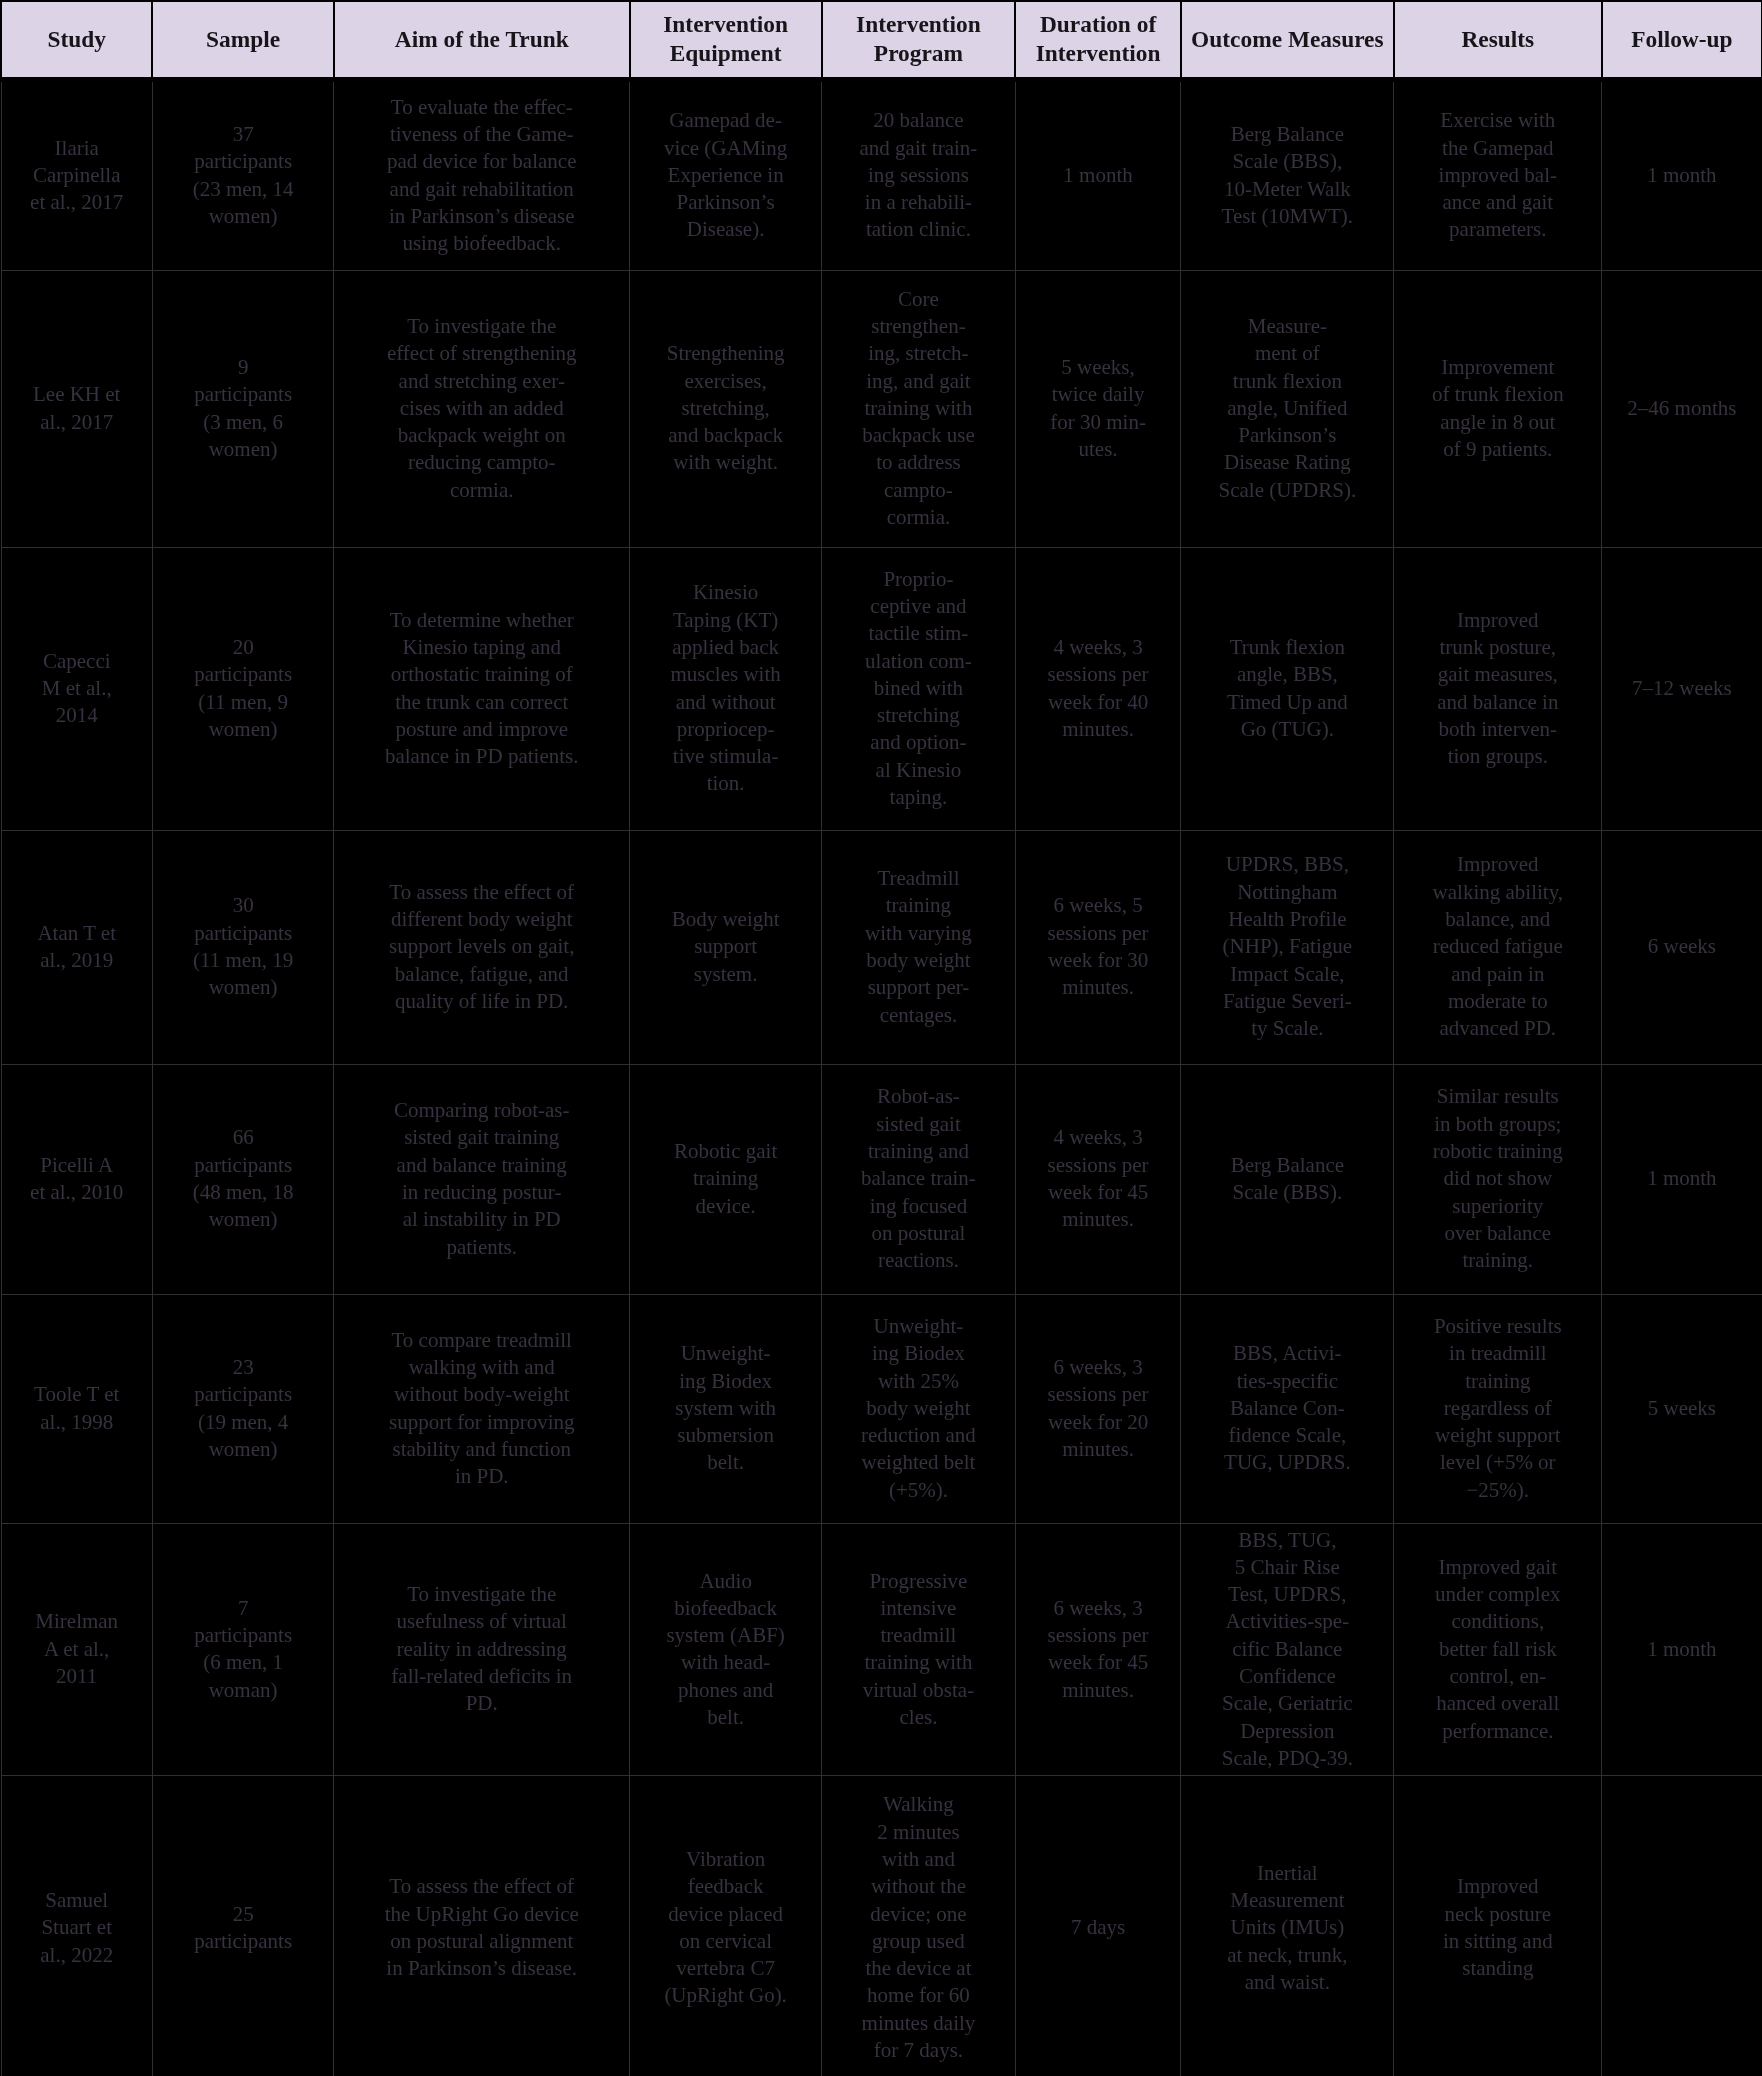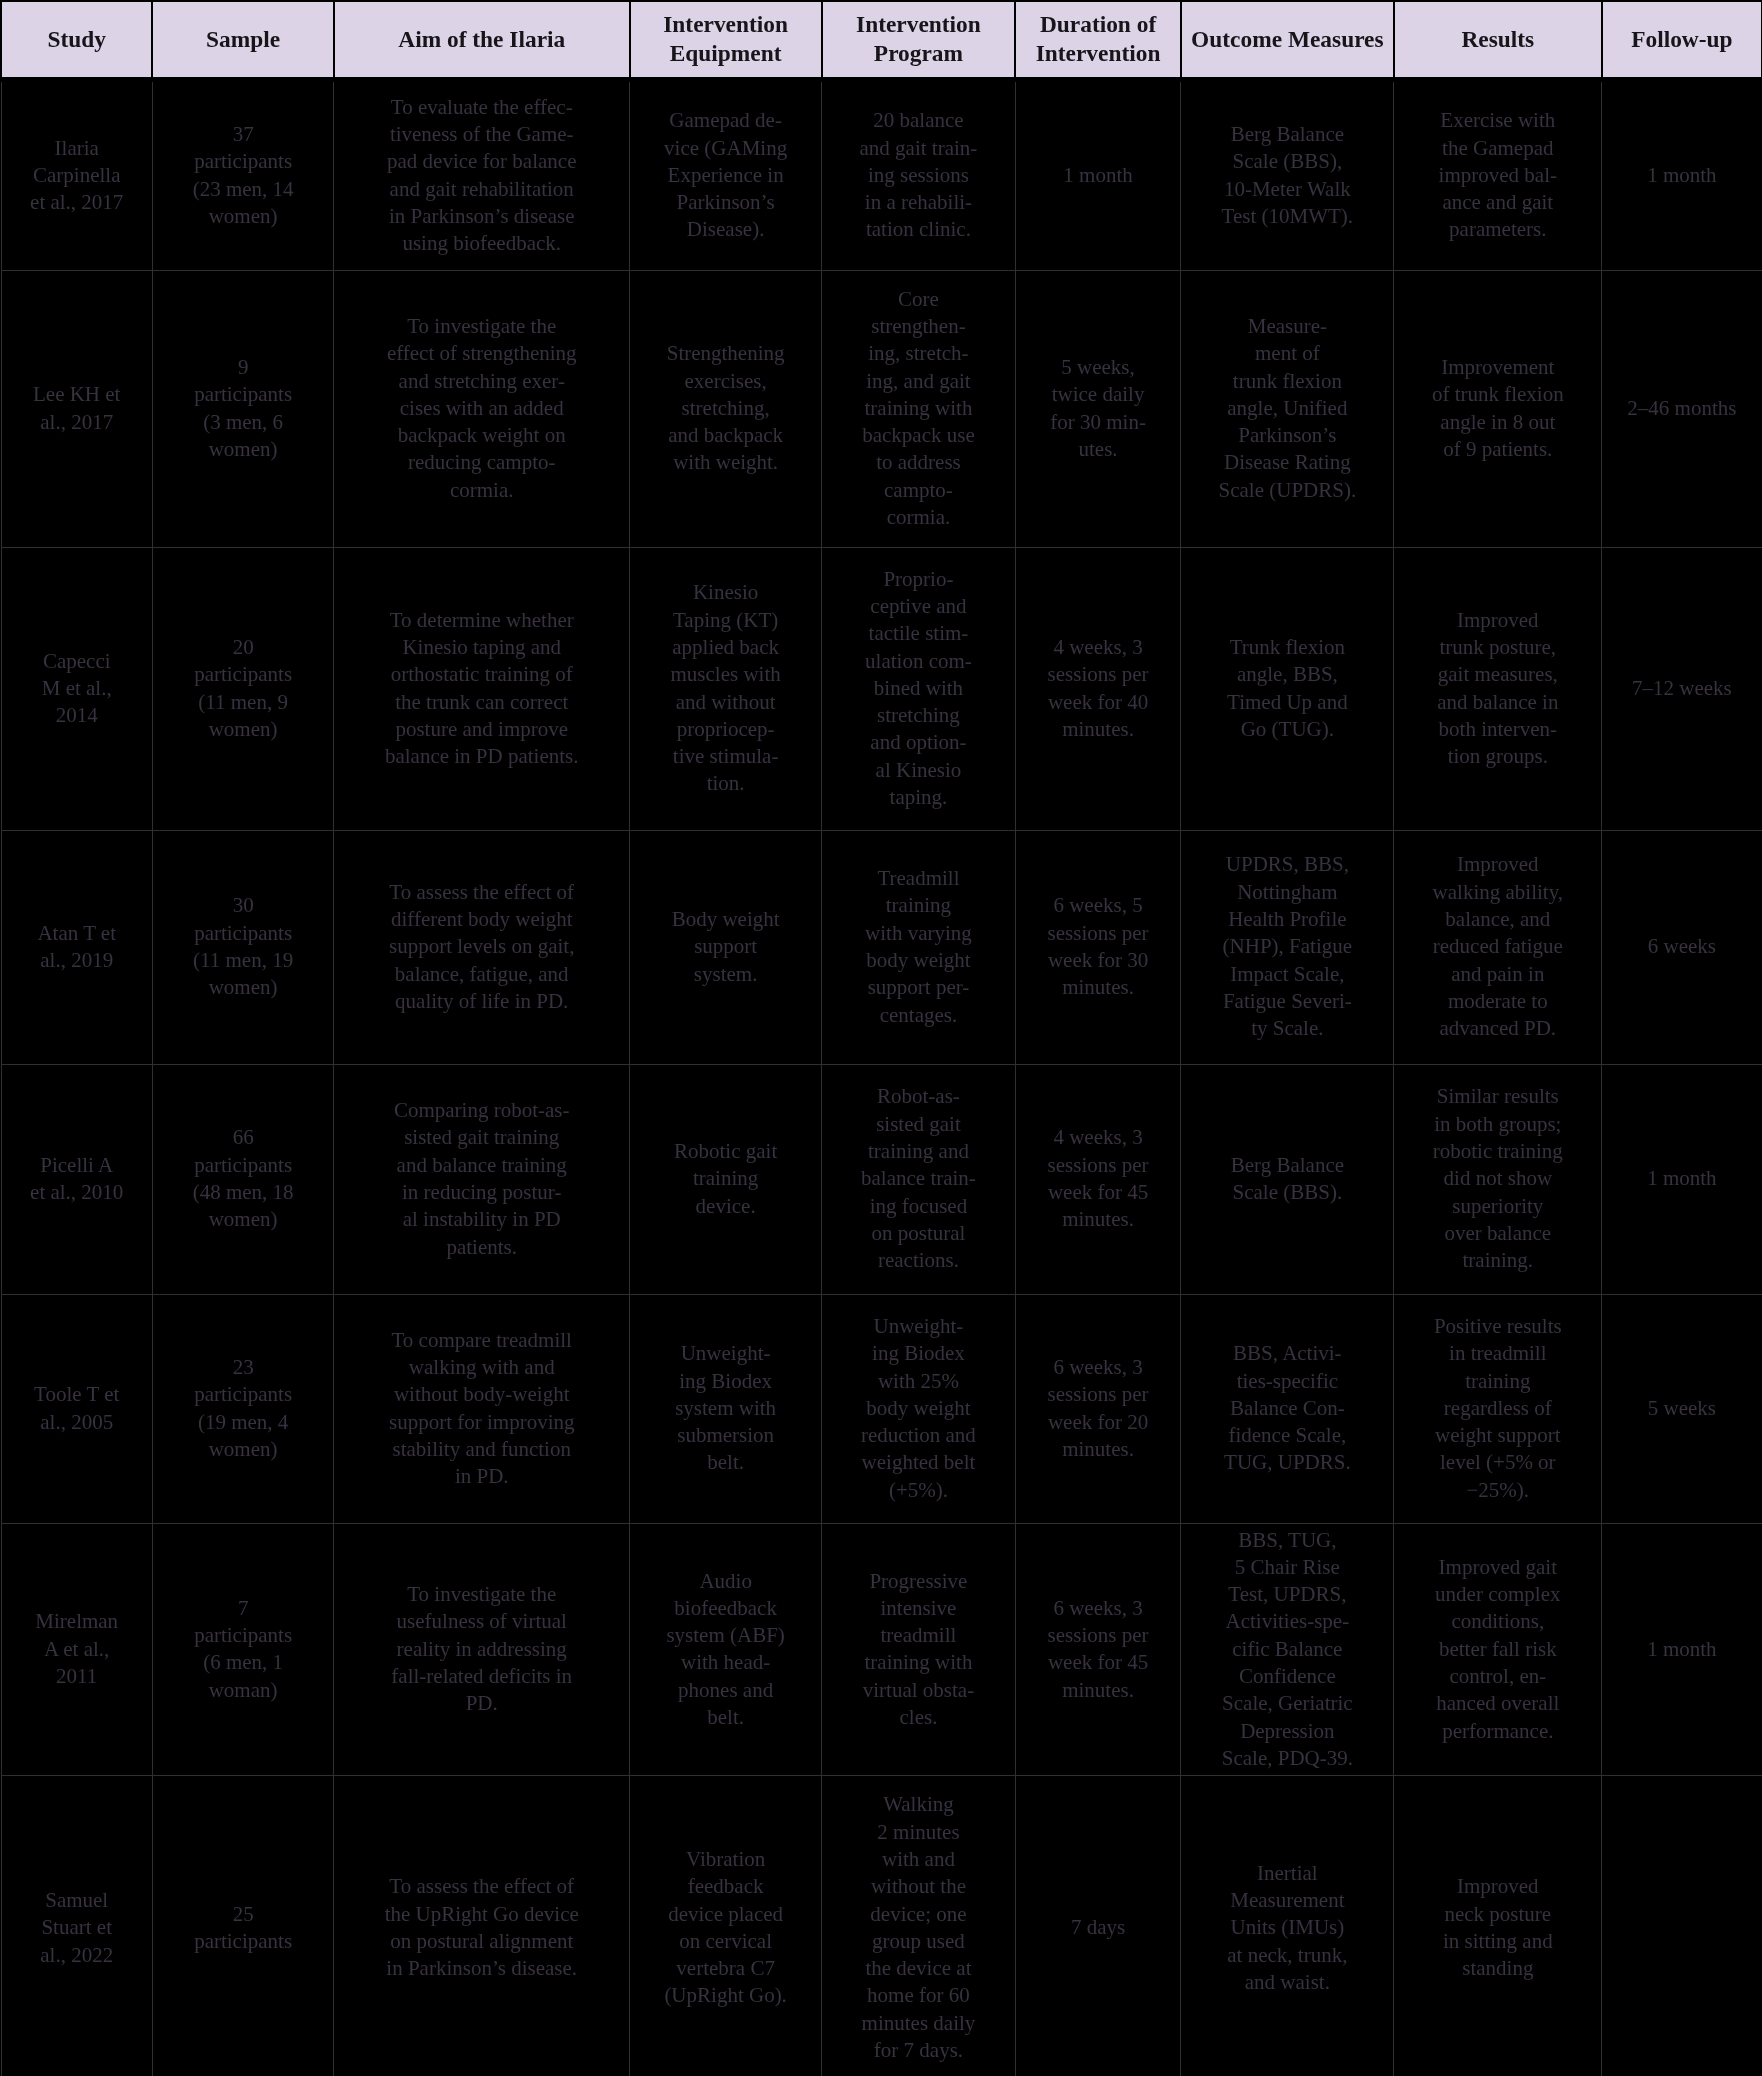--- a/index.html
+++ b/index.html
@@ -56,21 +56,21 @@
       <col style="width: 11%;">
       <col style="width: 9.4%;">
       <col style="width: 12.1%;">
       <col style="width: 11.8%;">
       <col style="width: 9.1%;">
     </colgroup>
   <thead>
     <tr>
         <th>Study</th>
         <th>Sample</th>
-        <th>Aim of the Ilaria</th>
+        <th>Aim of the Trunk</th>
         <th>Intervention Equipment</th>
         <th>Intervention Program</th>
         <th>Duration of Intervention</th>
         <th>Outcome Measures</th>
         <th>Results</th>
         <th>Follow-up</th>
       </tr>
   </thead>
   <tbody>
       <tr style="height: 191px;">
@@ -275,21 +275,21 @@
 in both groups;
 robotic training
 did not show
 superiority
 over balance
 training.</td>
         <td>1 month</td>
       </tr>
       <tr style="height: 229px;">
         <td>Toole T et
-al., 2005</td>
+al., 1998</td>
         <td>23
 participants
 (19 men, 4
 women)</td>
         <td>To compare treadmill
 walking with and
 without body-weight
 support for improving
 stability and function
 in PD.</td>

